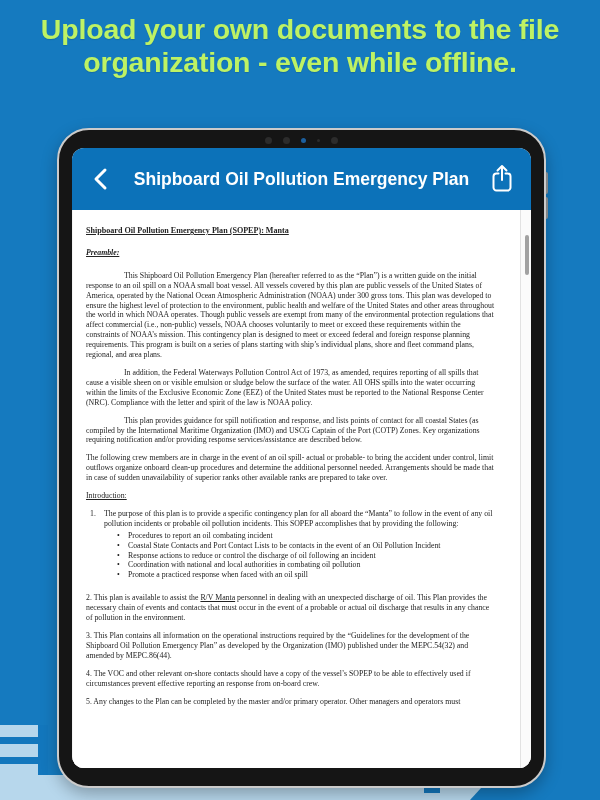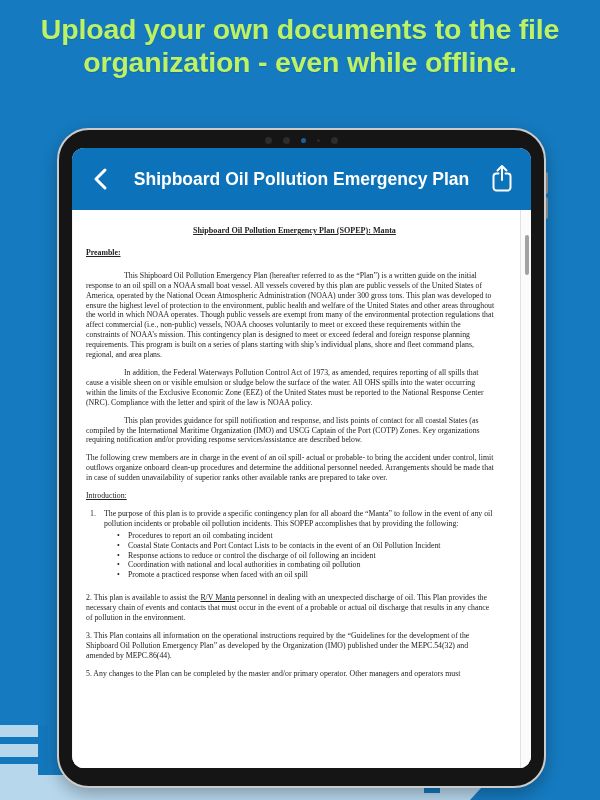--- a/index.html
+++ b/index.html
@@ -60,22 +60,22 @@
   .page-wrap{flex:1;position:relative;background:#f4f4f4;overflow:hidden;}
   .page{
     position:absolute;left:1px;top:0;right:10px;bottom:0;background:#ffffff;
     border-right:1px solid #e2e2e2;overflow:hidden;
     padding:13px 17px 0 13px;box-sizing:border-box;
     font-family:"Liberation Serif",serif;color:#232323;
     font-size:7.8px;line-height:9.9px;
   }
   .scroll-track{position:absolute;top:0;right:0;width:10px;bottom:0;background:#fbfbfb;}
   .scroll-thumb{position:absolute;top:25px;right:2px;width:4px;height:40px;background:#a2a2a2;border-radius:2px;}
-  .doc-title{text-align:center;font-weight:bold;text-decoration:underline;font-size:8.1px;margin:3px 0 9px 0;}
-  .doc-h{font-weight:bold;text-decoration:underline;margin:12px 0 13px 0;}
+  .doc-title{font-weight:bold;text-decoration:underline;font-size:8.1px;margin:3px 0 9px 0;}
+  .doc-h{font-weight:bold;text-decoration:underline;margin:12px 0 13px 0;font-style:italic;}
   .doc-h2{text-decoration:underline;margin:0 0 8px 0;}
   .page p{margin:0 8px 8px 0;}
   .indent{text-indent:38px;}
   .num-item{display:flex;margin:0 0 2px 0;}
   .num-item .num{flex:0 0 18px;padding-left:4px;box-sizing:border-box;}
   .num-item .txt{flex:1;}
   .bullets{margin:0 0 13px 0;}
   .bullet{padding-left:42px;position:relative;}
   .bullet::before{content:"•";position:absolute;left:31px;top:0;}
   .u{text-decoration:underline;}
@@ -148,20 +148,21 @@
           <div class="bullet">Procedures to report an oil combating incident</div>
           <div class="bullet">Coastal State Contacts and Port Contact Lists to be contacts in the event of an Oil Pollution Incident</div>
           <div class="bullet">Response actions to reduce or control the discharge of oil following an incident</div>
           <div class="bullet">Coordination with national and local authorities in combating oil pollution</div>
           <div class="bullet">Promote a practiced response when faced with an oil spill</div>
         </div>
 
         <p><span>2. This plan is available to assist the </span><span class="u">R/V Manta</span><span> personnel in dealing with an unexpected discharge of oil. This Plan provides the necessary chain of events and contacts that must occur in the event of a probable or actual oil discharge that results in any chance of pollution in the environment.</span></p>
 
         <p>3. This Plan contains all information on the operational instructions required by the “Guidelines for the development of the Shipboard Oil Pollution Emergency Plan” as developed by the Organization (IMO) published under the MEPC.54(32) and amended by MEPC.86(44).</p>
+        <p>4. The VOC and other relevant on-shore contacts should have a copy of the vessel’s SOPEP to be able to effectively used if circumstances prevent effective reporting an response from on-board crew.</p>
         <p>5. Any changes to the Plan can be completed by the master and/or primary operator. Other managers and operators must</p>
 
       </div>
       <div class="scroll-track">
         <div class="scroll-thumb"></div>
       </div>
     </div>
 
   </div>
 </div>

